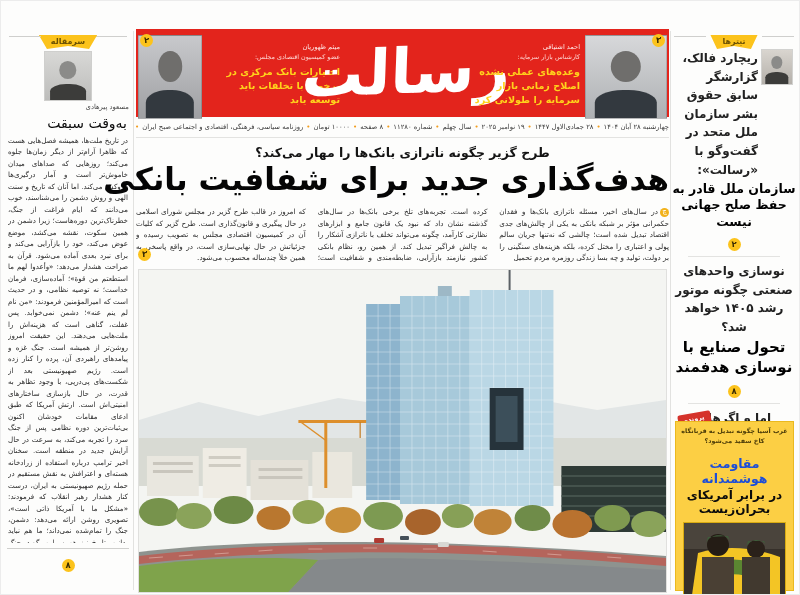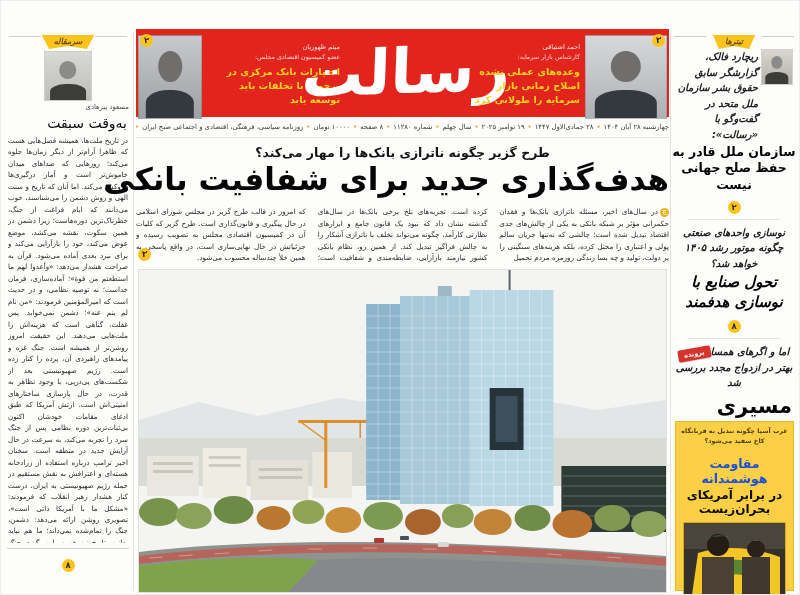--- a/index.html
+++ b/index.html
@@ -4,21 +4,21 @@
 <style>
   html,body{margin:0;padding:0;background:#ffffff;}
   #page{position:relative;width:800px;height:595px;background:#fdfdfc;overflow:hidden;
         font-family:"DejaVu Sans",sans-serif;color:#1a1a1a;direction:rtl;border:1px solid #ececec;box-sizing:border-box;}
   .vline{position:absolute;width:1px;background:#e2e2e0;top:30px;bottom:4px;}
 
   
   .badge{display:inline-flex;align-items:center;justify-content:center;width:13px;height:13px;border-radius:50%;
          background:#fcc31c;color:#392c02;font-size:8.5px;font-weight:bold;line-height:1;}
   .ribbon{display:inline-block;background:#fcc31c;color:#6b5204;font-weight:bold;font-size:8px;
-          padding:2px 12px 3px;clip-path:polygon(0 0,100% 0,86% 100%,50% 78%,14% 100%);font-style:italic;}
+          padding:2px 12px 3px;clip-path:polygon(0 0,100% 0,86% 100%,50% 78%,14% 100%);}
   .tag-row{position:relative;text-align:center;height:16px;}
   .tag-row::before,.tag-row::after{content:"";position:absolute;top:7px;width:26%;height:1px;background:#cfcfcd;}
   .tag-row::before{right:2px;} .tag-row::after{left:2px;}
 
   
   #editorial{position:absolute;right:670px;left:6px;top:28px;width:122px;right:auto;}
   #editorial{left:6px;}
   .ed-photo{width:46px;height:48px;margin:6px auto 2px;background:linear-gradient(#d8d8d6,#bdbdbb);position:relative;border:1px solid #cfcfcd;}
   .sil-head{position:absolute;left:50%;top:18%;width:38%;height:38%;transform:translateX(-50%);border-radius:50%;background:#8b8b89;}
   .sil-body{position:absolute;left:50%;bottom:0;width:78%;height:34%;transform:translateX(-50%);border-radius:45% 45% 0 0;background:#3c3c3a;}
@@ -59,23 +59,23 @@
              align-items:center;justify-content:center;margin-left:2px;vertical-align:middle;}
   .lead-badge{position:absolute;left:2px;bottom:1px;}
 
   
   #photo{position:absolute;left:137px;top:268px;width:529px;height:324px;border:1px solid #e0e0de;box-sizing:border-box;background:#f4f5f3;}
   #photo svg{display:block;width:100%;height:100%;}
 
   
   #sidebar{position:absolute;left:671px;top:28px;width:124px;text-align:center;}
   .sb-div{border-top:1px solid #e3e3e1;margin:5px 16px;}
-  .sb-kicker{font-size:10px;font-weight:bold;color:#222;line-height:1.55;margin:3px 2px 2px;font-style:italic;}
+  .sb-kicker{font-size:12px;font-weight:bold;color:#222;line-height:1.55;margin:3px 2px 2px;}
   .sb-title{font-weight:bold;color:#000000;line-height:1.3;margin:2px 0;}
-  .t-md{font-size:12.5px;} .t-lg{font-size:15px;font-style:italic;} .t-xl{font-size:21px;line-height:1.25;padding-left:41px;} .t-sm{font-size:11px;}
+  .t-md{font-size:12.5px;} .t-lg{font-size:15px;} .t-xl{font-size:21px;line-height:1.25;padding-left:41px;} .t-sm{font-size:11px;}
   .t-m2{font-size:12.5px;}
   #item1-row{display:flex;gap:3px;align-items:flex-start;margin-top:4px;padding:0 3px;}
   #item1-photo{width:30px;height:34px;flex:0 0 30px;background:linear-gradient(#d9d5cf,#b4b0aa);position:relative;border:1px solid #d2d2d0;}
   #item1-row .sb-kicker{flex:1;text-align:right;margin:0;}
   .sb-badge-row{margin:2px 0 1px;}
   #item3-wrap{position:relative;}
   .red-ribbon{position:absolute;left:6px;top:4px;background:#d5332b;color:#fff;font-size:6.5px;font-weight:bold;
               padding:2px 6px;border-radius:2px;transform:rotate(-10deg);box-shadow:0 1px 0 rgba(0,0,0,.15);}
 
   

